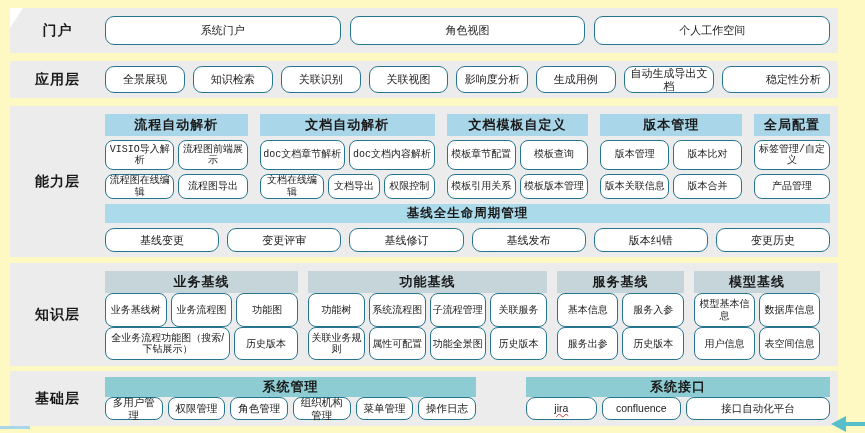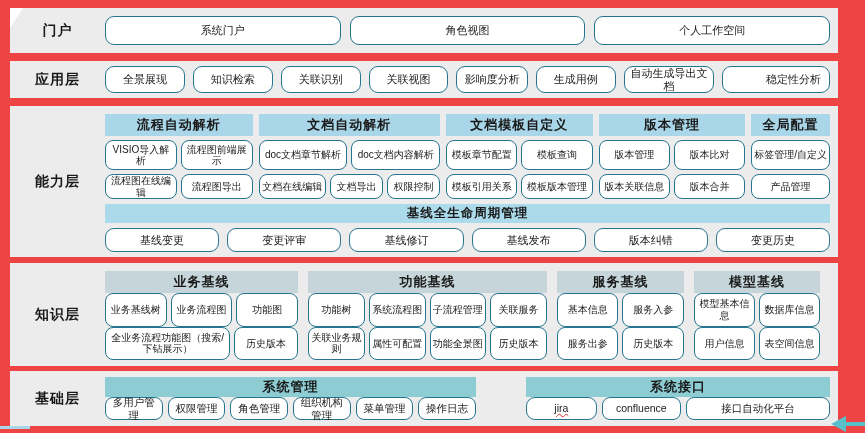--- a/index.html
+++ b/index.html
@@ -1,16 +1,16 @@
 <!DOCTYPE html>
 <html style="--band-bg: #ececec; --header-blue: #a9d6e8; --banner-blue: #abdaeb; --knowledge-header: #c5d5da; --foundation-header: #8cccd2; --box-border: #26758f; --misspell-red: #e03030; --arrow-teal: #58bfca;"><head>
 <meta charset="utf-8">
 <style>
   html,body{margin:0;padding:0;background:#fff;}
-  .page{position:relative;width:865px;height:433px;background:#ef4444;overflow:hidden;
+  .page{position:relative;width:865px;height:433px;background:#fef9c3;overflow:hidden;
         font-family:"Liberation Sans",sans-serif;color:#1a1a1a;}
   .band{position:absolute;left:10px;width:828px;background:var(--band-bg,#ececec);
         display:flex;box-sizing:border-box;}
   .band-label{width:95px;flex:0 0 95px;display:flex;align-items:center;justify-content:center;
         font-weight:bold;font-size:14px;letter-spacing:1px;}
   .band-content{flex:1;min-width:0;box-sizing:border-box;}
 
   
   .bx{background:#fff;border:1.5px solid var(--box-border,#26758f);border-radius:9px;
       display:flex;align-items:center;justify-content:center;text-align:center;
@@ -26,21 +26,21 @@
   .app{top:61px;height:37px;}
   .app .band-content{display:flex;align-items:center;gap:8px;padding:5px 8px 5px 0;}
   .app .bx{flex:1;height:27px;}
   .app .bx:nth-child(5){flex:.88;}
   .app .bx:nth-child(7){flex:1.15;}
   .app .bx:nth-child(8){flex:.9;padding-left:39px;}
 
   
   .cap{top:106px;height:151px;}
   .cap .band-content{padding:8px 8px 5px 0;display:flex;flex-direction:column;}
-  .cap-cols{display:flex;gap:6px;}
+  .cap-cols{display:flex;gap:12px;font-family:Liberation Mono, monospace;}
   .cap-col{display:flex;flex-direction:column;gap:4px;min-width:0;}
   .cap-c1{flex:148 1 0;} .cap-c2{flex:182 1 0;justify-content:center;} .cap-c3{flex:147 1 0;}
   .cap-c4{flex:147 1 0;} .cap-c5{flex:79 1 0;}
   .grp-header{height:22px;background:var(--header-blue,#a9d6e8);font-weight:bold;font-size:13px;
       display:flex;align-items:center;justify-content:center;letter-spacing:1px;}
   .cap-row{display:flex;gap:4px;}
   .cap-row1 .sb{height:30px;} .cap-row2 .sb{height:25px;}
   .cap-row .sb{flex:1;}
   .cap-c2 .cap-row2 .sb:first-child{flex:1.3;}
   .banner{margin-top:5px;height:21px;background:var(--banner-blue,#abdaeb);font-weight:bold;

